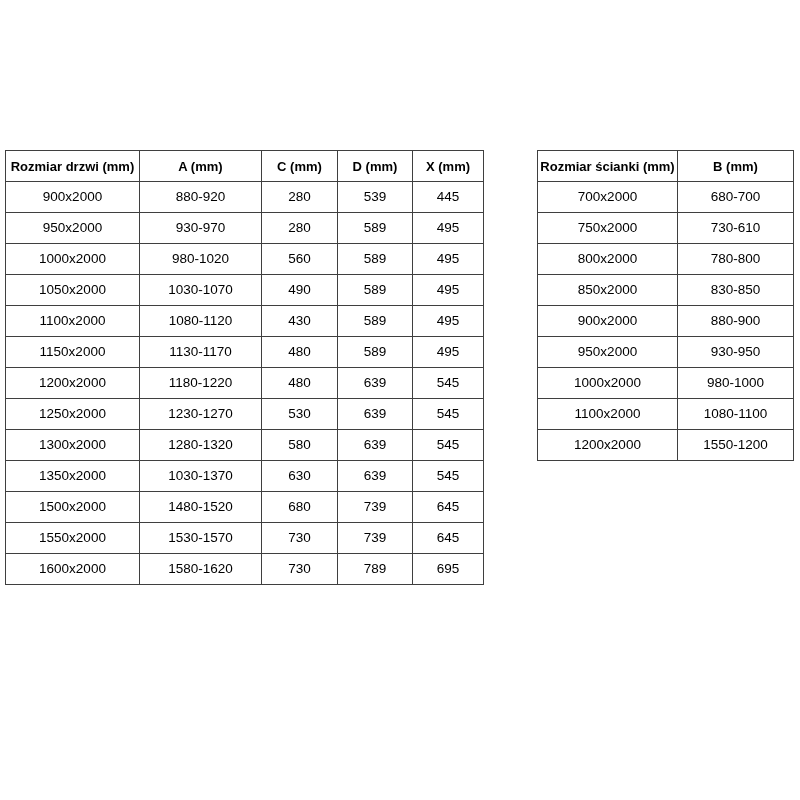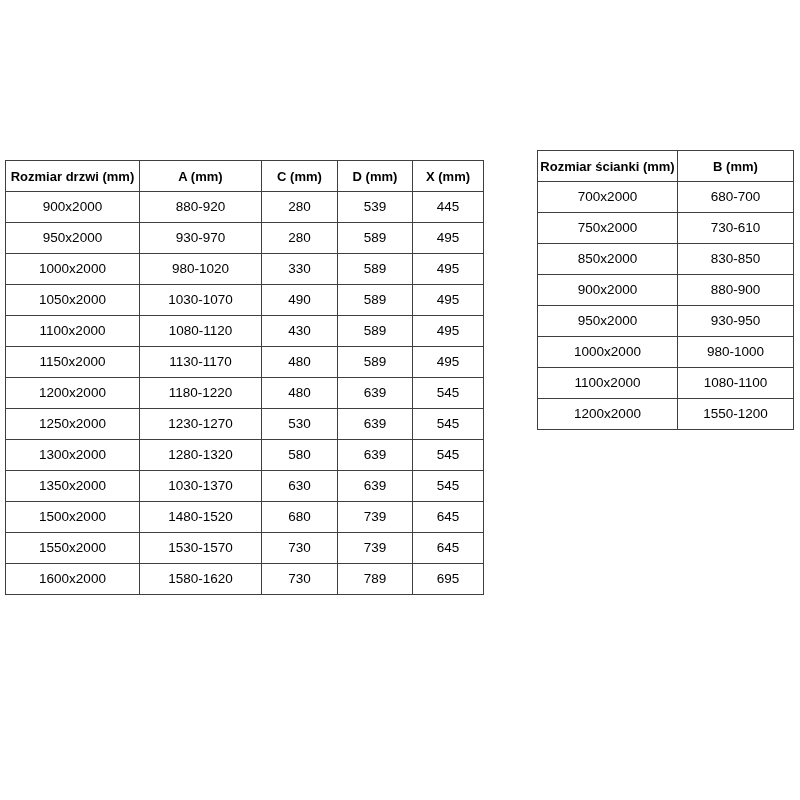--- a/index.html
+++ b/index.html
@@ -38,21 +38,21 @@
     overflow: hidden;
   }
   table.spec-table th {
     font-weight: bold;
   }
   table.spec-table td {
     font-weight: normal;
     font-size: 13.5px;
   }
   
-  #door-table { left: 5px; top: 160px; width: 478px; }
+  #door-table { left: 5px; top: 150px; width: 478px; }
   #door-table col.c0 { width: 134px; }
   #door-table col.c1 { width: 122px; }
   #door-table col.c2 { width: 76px; }
   #door-table col.c3 { width: 75px; }
   #door-table col.c4 { width: 71px; }
   
   #wall-table { left: 537px; top: 150px; width: 256px; }
   #wall-table col.c0 { width: 140px; }
   #wall-table col.c1 { width: 116px; }
 </style>
@@ -89,21 +89,21 @@
         <tr>
           <td>950x2000</td>
           <td>930-970</td>
           <td>280</td>
           <td>589</td>
           <td>495</td>
         </tr>
         <tr>
           <td>1000x2000</td>
           <td>980-1020</td>
-          <td>330</td>
+          <td>560</td>
           <td>589</td>
           <td>495</td>
         </tr>
         <tr>
           <td>1050x2000</td>
           <td>1030-1070</td>
           <td>490</td>
           <td>589</td>
           <td>495</td>
         </tr>
@@ -187,20 +187,24 @@
     <tbody>
         <tr>
           <td>700x2000</td>
           <td>680-700</td>
         </tr>
         <tr>
           <td>750x2000</td>
           <td>730-610</td>
         </tr>
         <tr>
+          <td>800x2000</td>
+          <td>780-800</td>
+        </tr>
+        <tr>
           <td>850x2000</td>
           <td>830-850</td>
         </tr>
         <tr>
           <td>900x2000</td>
           <td>880-900</td>
         </tr>
         <tr>
           <td>950x2000</td>
           <td>930-950</td>

